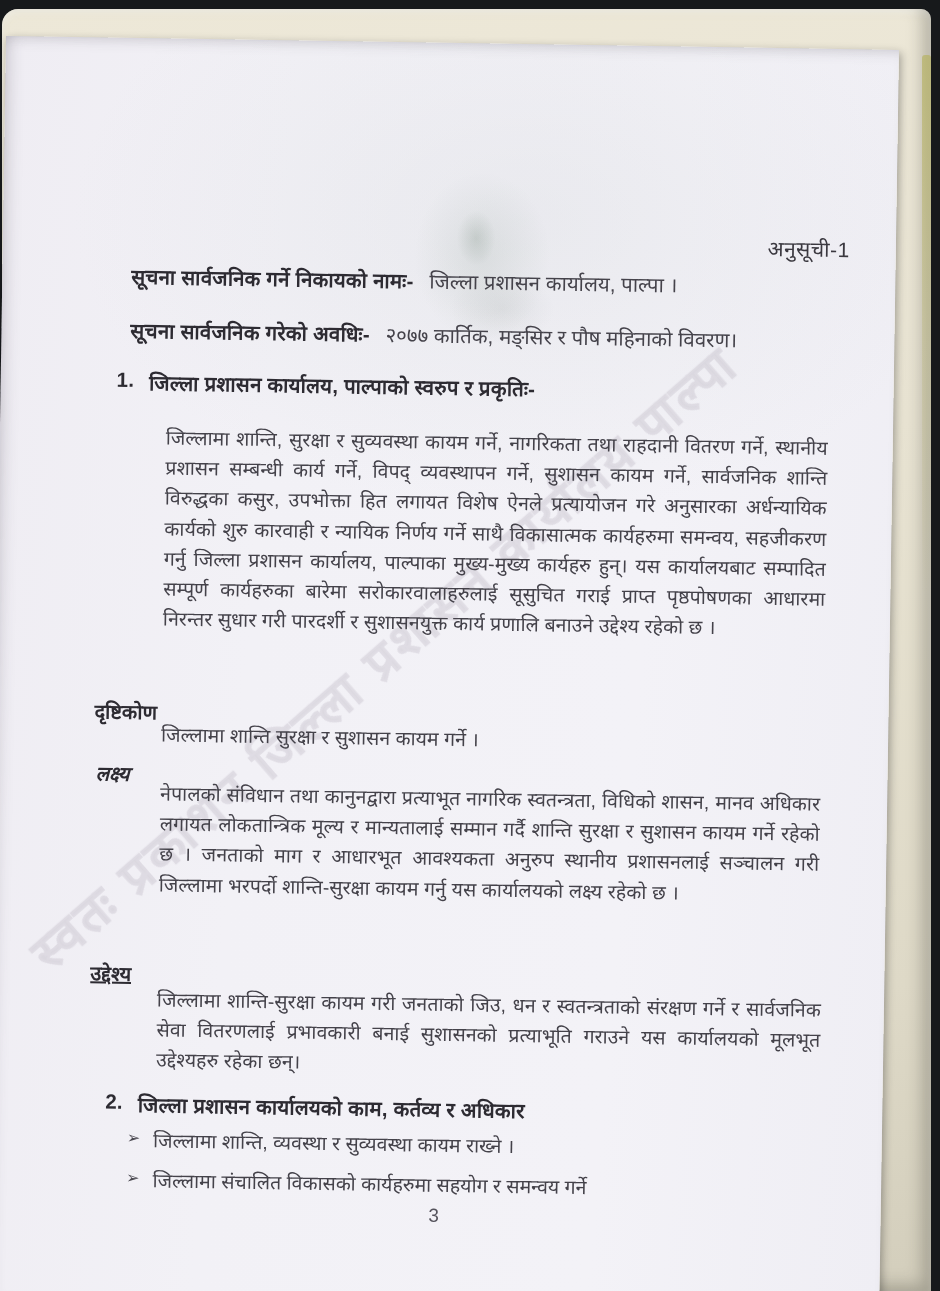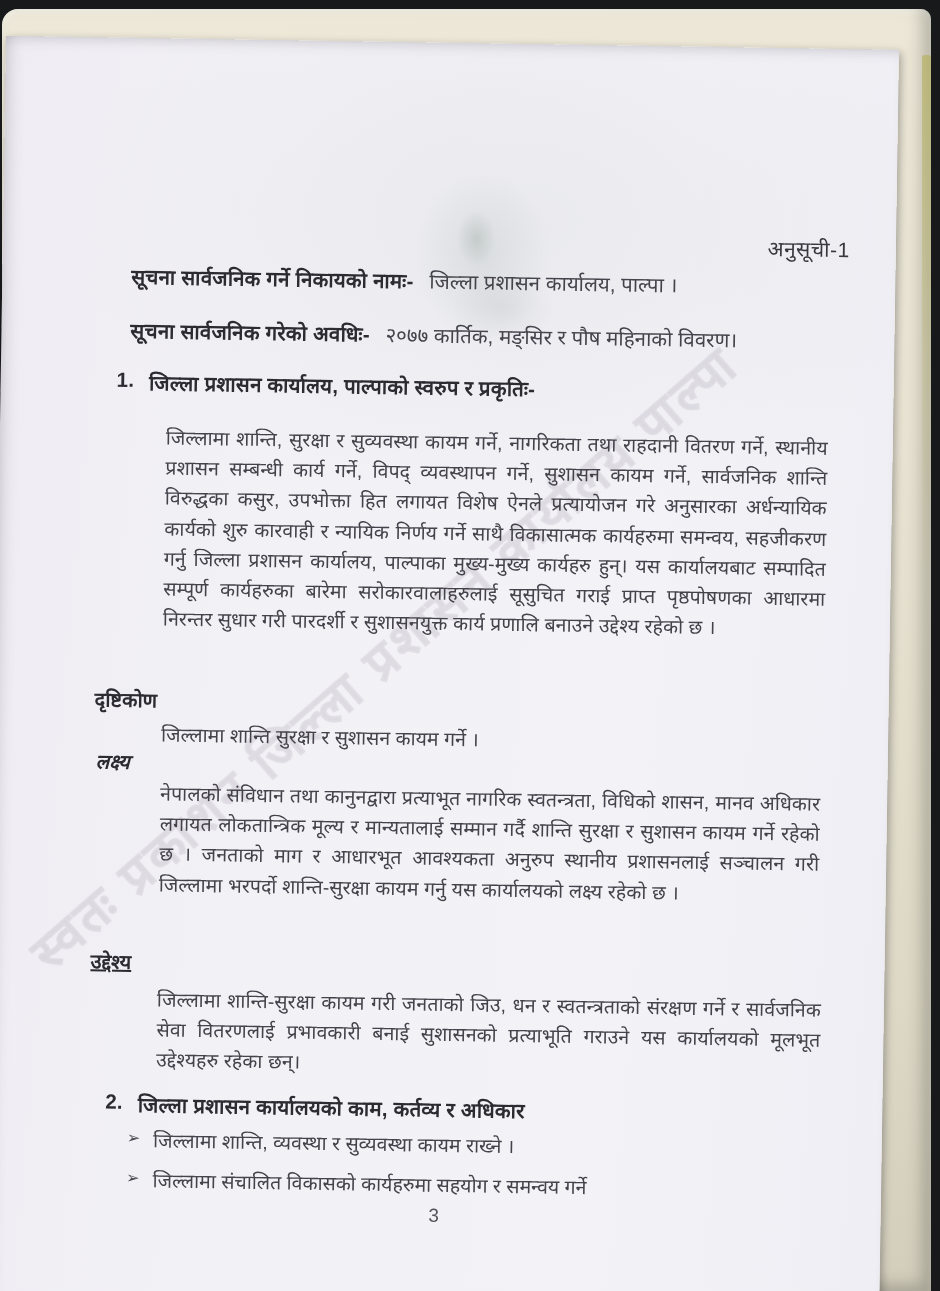--- a/index.html
+++ b/index.html
@@ -69,21 +69,21 @@
   .para{
     position:absolute;left:166px;width:662px;
     font-size:19.5px;line-height:30.2px;color:#44424a;
     text-align:justify;letter-spacing:.1px;
   }
   .p1{top:384px;}
   .p-goal{top:740px;width:660px;}
   .p-objective{top:946px;width:664px;}
   .sub-title{
     position:absolute;left:99px;
-    font-size:20px;font-weight:700;color:#2d2b32;
+    font-size:20px;font-weight:700;color:#2d2b32;margin-top:12px;
   }
   .t-vision{top:648px;}
   .t-goal{top:710px;left:101px;font-style:italic;}
   .t-objective{top:910px;text-decoration:underline;}
   .sub-body{
     position:absolute;left:166px;font-size:19.5px;color:#44424a;white-space:nowrap;
   }
   .b-vision{top:682px;}
   .bullet{
     position:absolute;left:138px;display:flex;gap:13px;

